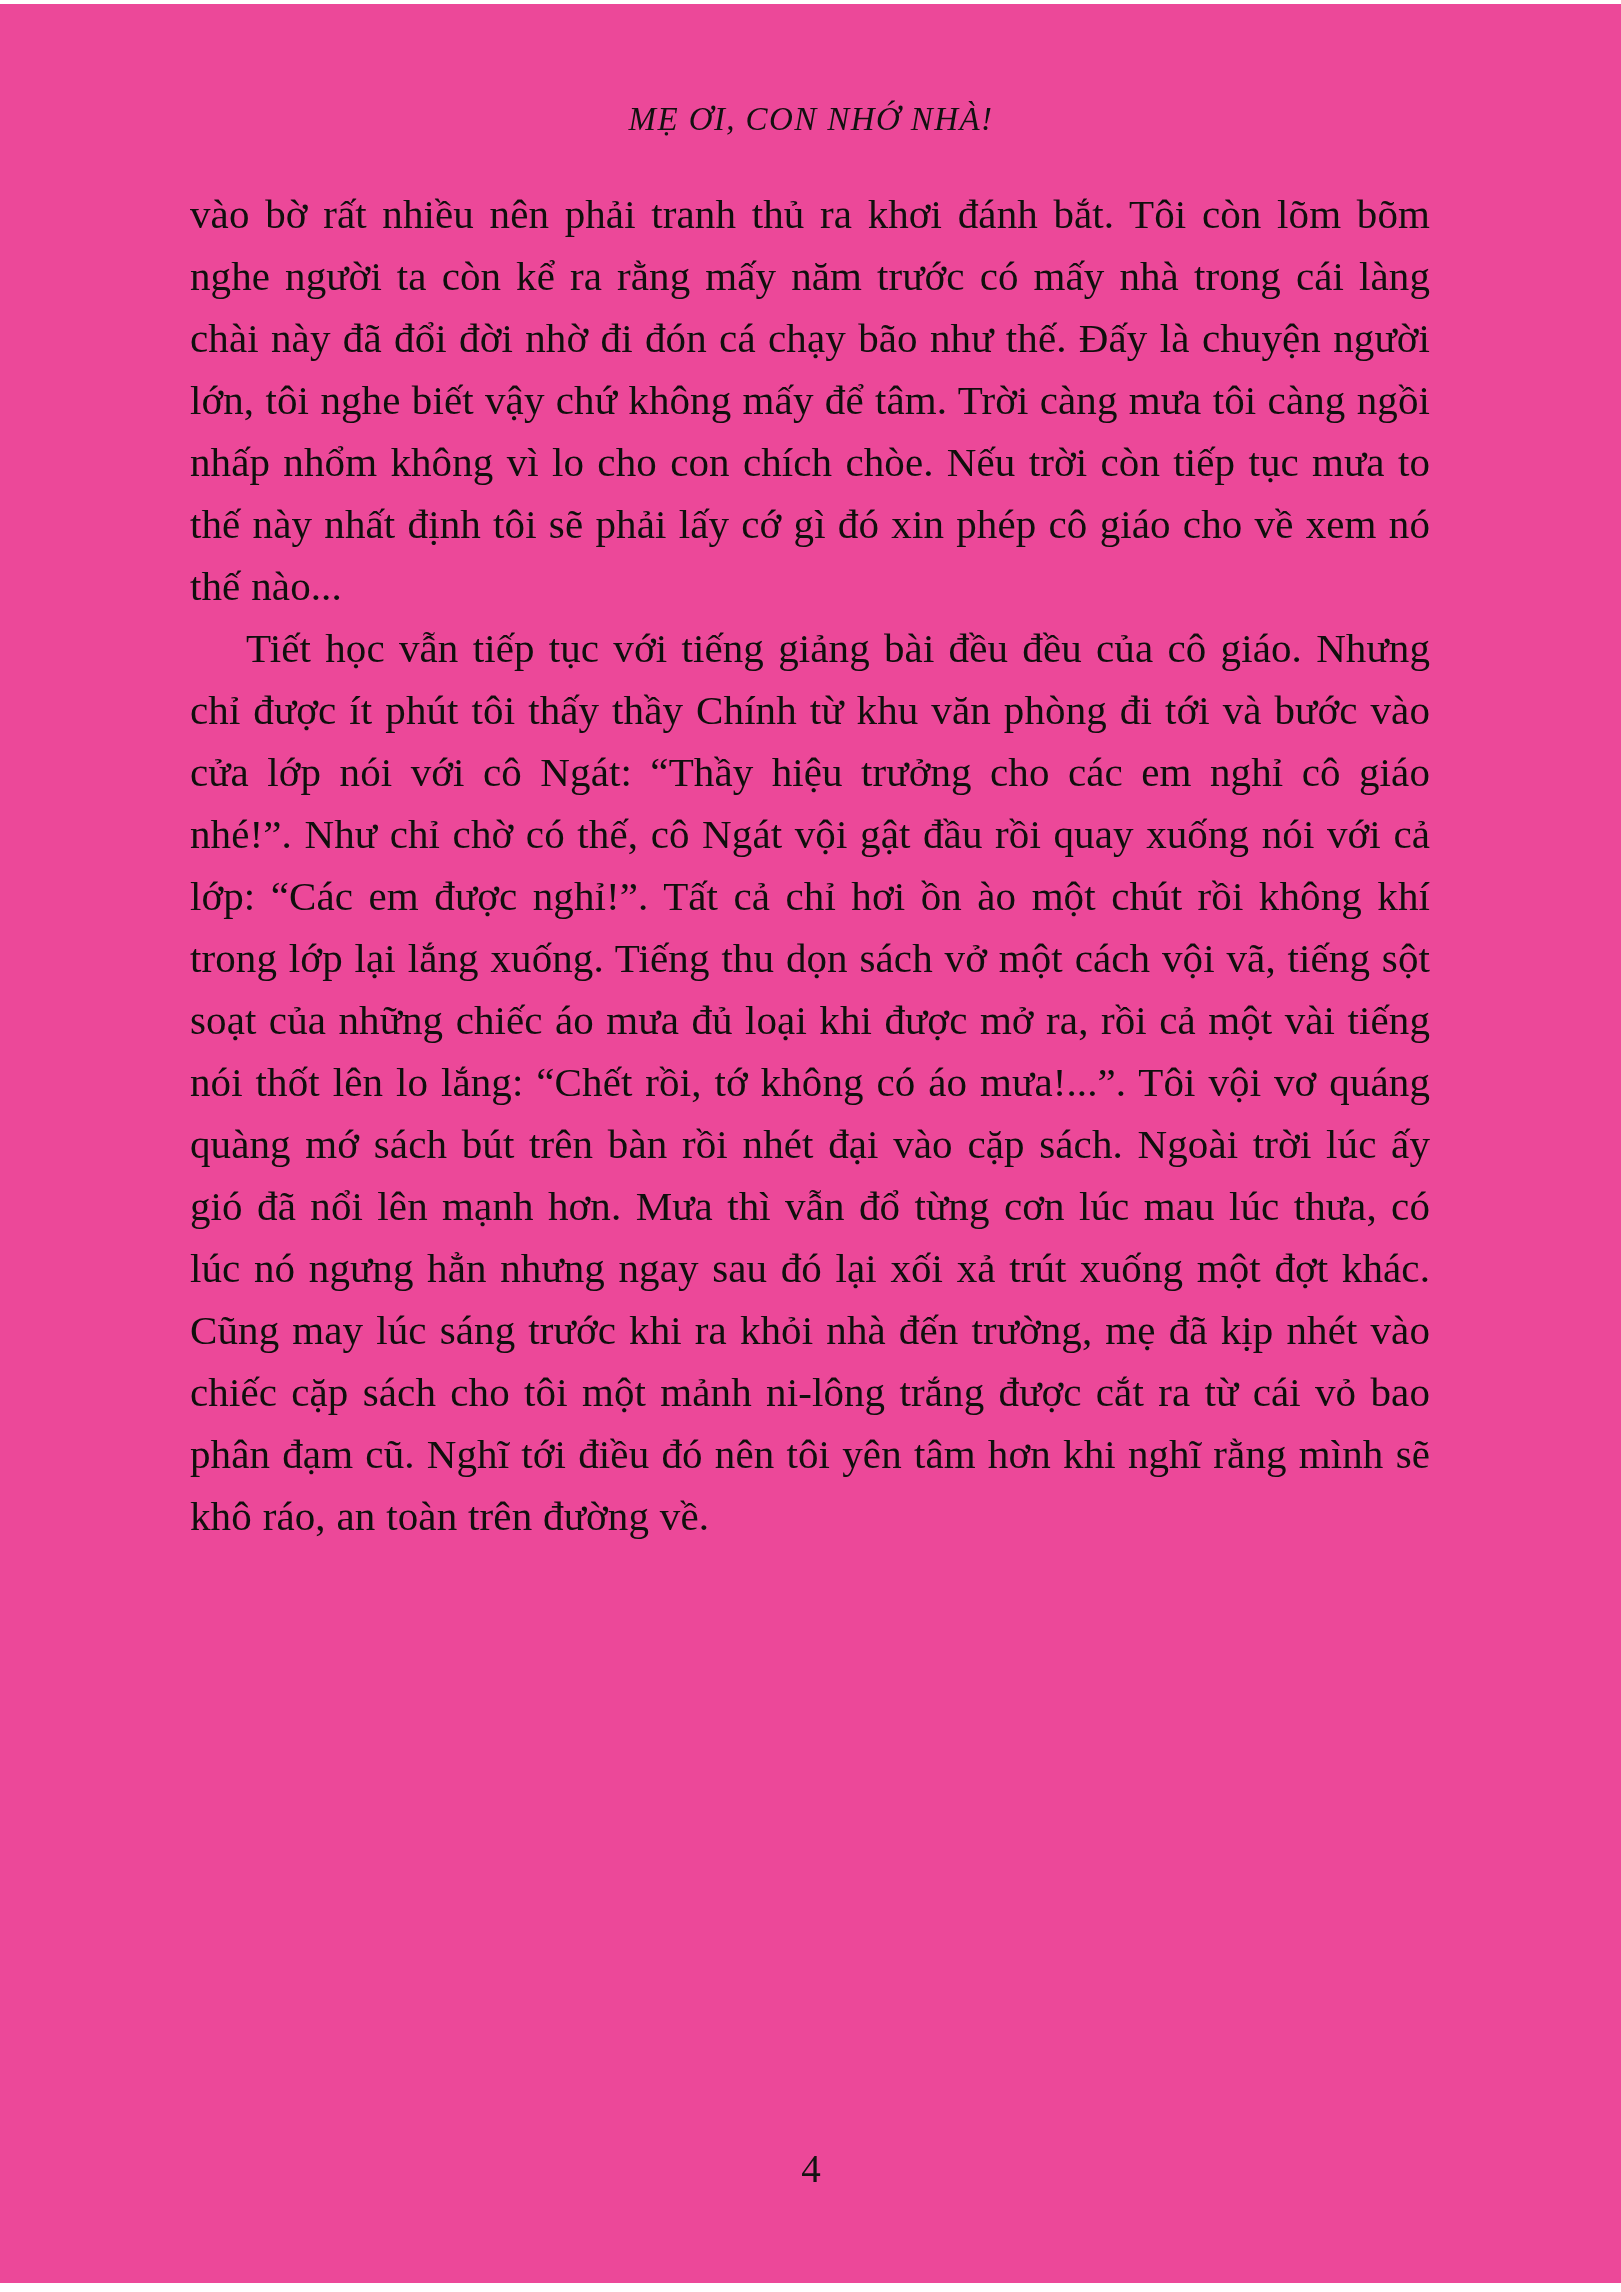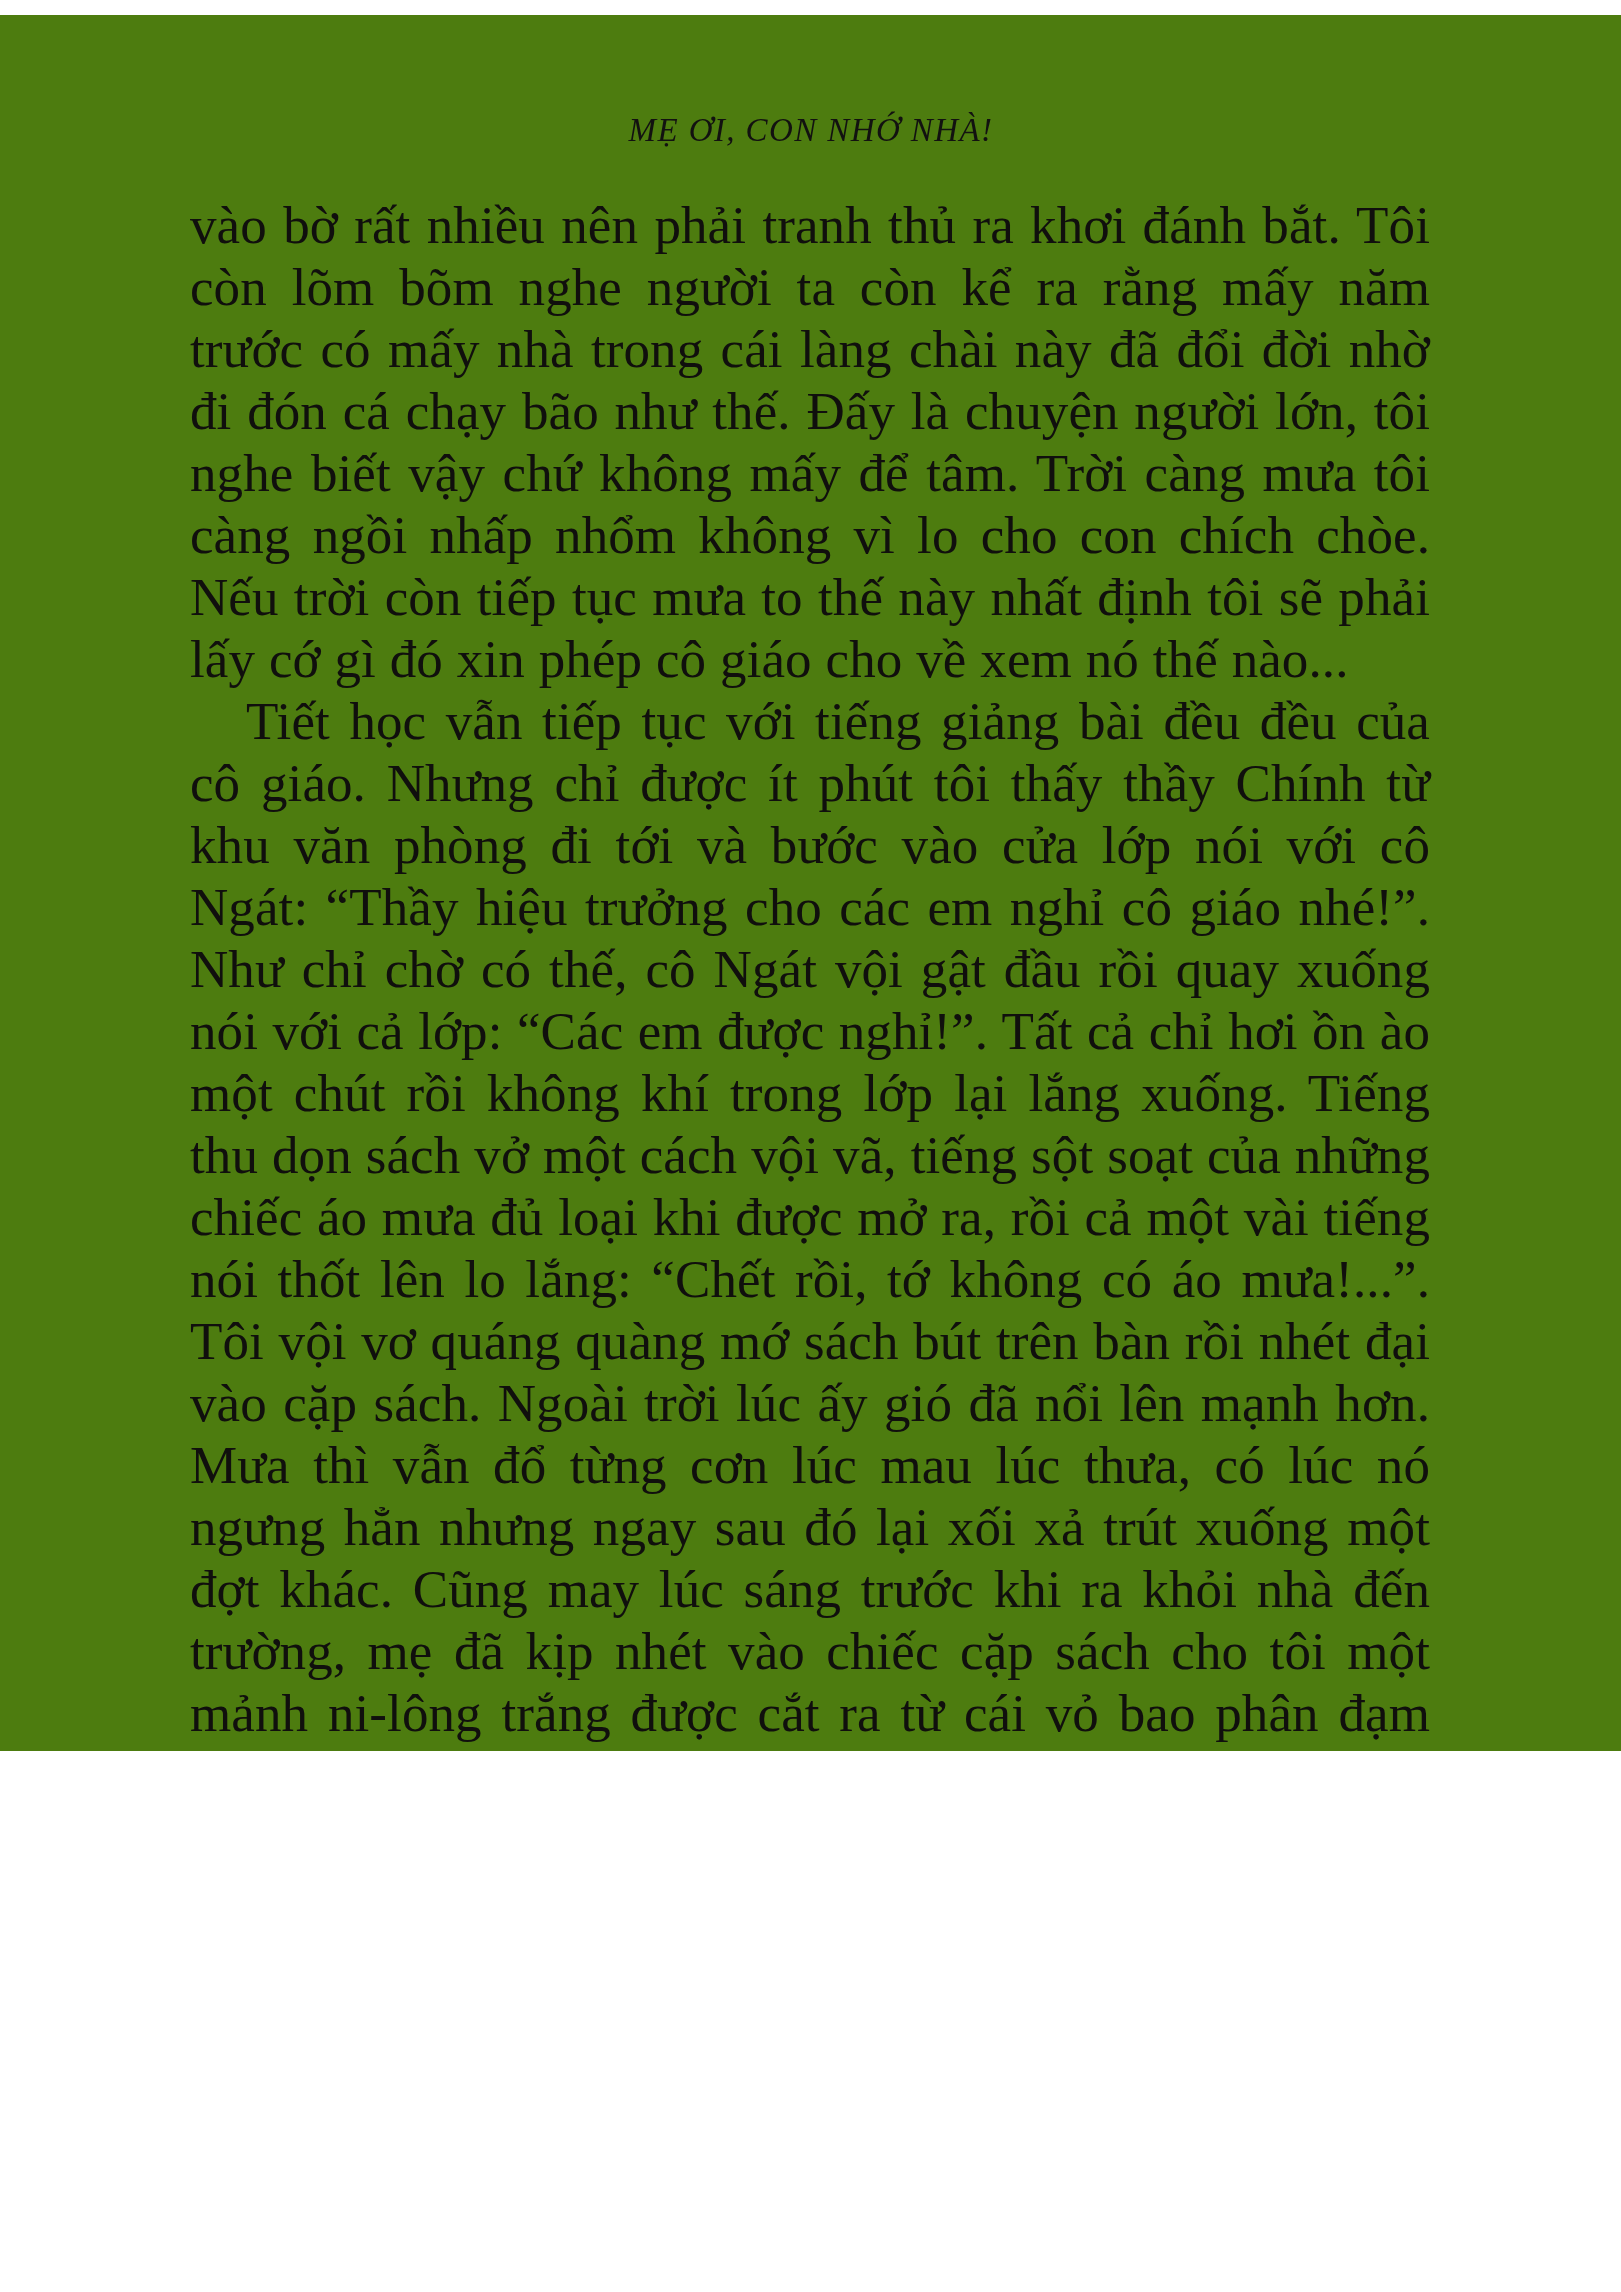--- a/index.html
+++ b/index.html
@@ -7,23 +7,23 @@
     padding: 0;
     background: #ffffff;
   }
   body {
     font-family: "Liberation Serif", "DejaVu Serif", serif;
     color: #100f0d;
   }
   .page {
     position: relative;
     width: 1622px;
-    height: 1736px;
-    margin: 15px auto;
-    background: #4d7c0f;
+    height: 2279px;
+    margin: 4px auto;
+    background: #ec4899;
     box-sizing: border-box;
     overflow: hidden;
   }
   .running-head {
     position: absolute;
     top: 97px;
     left: 0;
     right: 0;
     text-align: center;
     font-style: italic;
@@ -34,21 +34,21 @@
     font-family: "Liberation Serif", "DejaVu Serif", serif;
   }
   .text-block {
     position: absolute;
     top: 179px;
     left: 190px;
     width: 1240px;
   }
   .para {
     margin: 0;
-    font-size: 53px;
+    font-size: 41px;
     line-height: 62px;
     text-align: justify;
     text-justify: inter-word;
     letter-spacing: 0.1px;
     word-spacing: 0.5px;
     font-family: "Liberation Serif", "DejaVu Serif", serif;
     -webkit-font-smoothing: antialiased;
   }
   .para.indent {
     text-indent: 56px;

